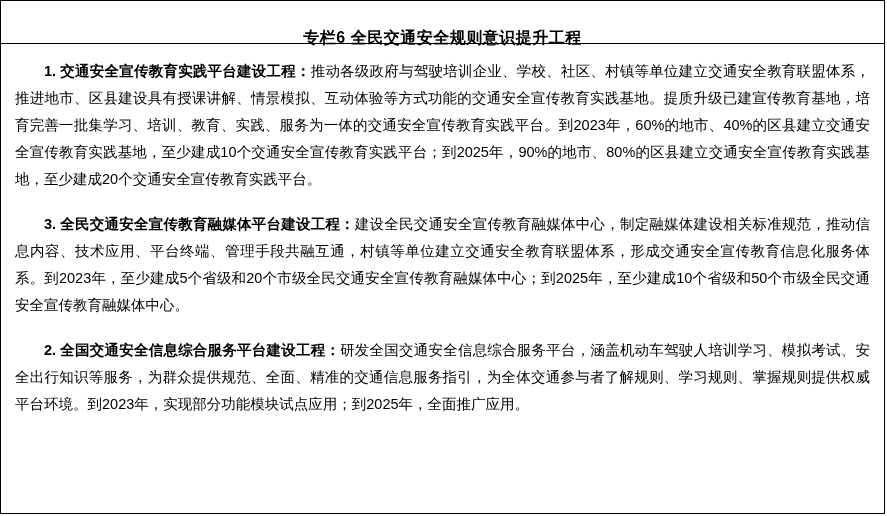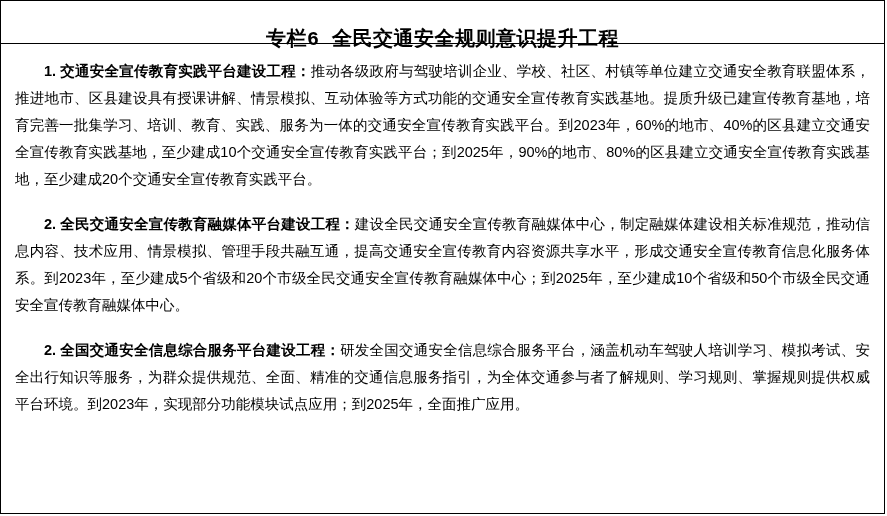--- a/index.html
+++ b/index.html
@@ -24,24 +24,24 @@
   }
   .title-bar {
     height: 43px;
     box-sizing: border-box;
     border-bottom: 1px solid #000000;
     display: flex;
     align-items: center;
     justify-content: center;
   }
   .title-text {
-    font-size: 20px;
+    font-size: 16px;
     font-weight: bold;
     letter-spacing: 0.5px;
-    font-family: Liberation Mono, monospace;
+    font-family: Liberation Sans, sans-serif;
     margin-top: 32px;
   }
   .body-area {
     flex: 1;
     padding: 14px 14px 6px 14px;
     box-sizing: border-box;
   }
   .para {
     font-size: 14.5px;
     line-height: 27px;
@@ -67,21 +67,21 @@
     <div class="title-text">专栏6  全民交通安全规则意识提升工程</div>
   </div>
 
   <div class="body-area">
 
     <p class="para">
       <span class="lead">1. 交通安全宣传教育实践平台建设工程：</span><span>推动各级政府与驾驶培训企业、学校、社区、村镇等单位建立交通安全教育联盟体系，推进地市、区县建设具有授课讲解、情景模拟、互动体验等方式功能的交通安全宣传教育实践基地。提质升级已建宣传教育基地，培育完善一批集学习、培训、教育、实践、服务为一体的交通安全宣传教育实践平台。到2023年，60%的地市、40%的区县建立交通安全宣传教育实践基地，至少建成10个交通安全宣传教育实践平台；到2025年，90%的地市、80%的区县建立交通安全宣传教育实践基地，至少建成20个交通安全宣传教育实践平台。</span>
     </p>
 
     <p class="para">
-      <span class="lead">2. 全民交通安全宣传教育融媒体平台建设工程：</span><span>建设全民交通安全宣传教育融媒体中心，制定融媒体建设相关标准规范，推动信息内容、技术应用、情景模拟、管理手段共融互通，提高交通安全宣传教育内容资源共享水平，形成交通安全宣传教育信息化服务体系。到2023年，至少建成5个省级和20个市级全民交通安全宣传教育融媒体中心；到2025年，至少建成10个省级和50个市级全民交通安全宣传教育融媒体中心。</span>
+      <span class="lead">3. 全民交通安全宣传教育融媒体平台建设工程：</span><span>建设全民交通安全宣传教育融媒体中心，制定融媒体建设相关标准规范，推动信息内容、技术应用、平台终端、管理手段共融互通，村镇等单位建立交通安全教育联盟体系，形成交通安全宣传教育信息化服务体系。到2023年，至少建成5个省级和20个市级全民交通安全宣传教育融媒体中心；到2025年，至少建成10个省级和50个市级全民交通安全宣传教育融媒体中心。</span>
     </p>
 
     <p class="para">
       <span class="lead">2. 全国交通安全信息综合服务平台建设工程：</span><span>研发全国交通安全信息综合服务平台，涵盖机动车驾驶人培训学习、模拟考试、安全出行知识等服务，为群众提供规范、全面、精准的交通信息服务指引，为全体交通参与者了解规则、学习规则、掌握规则提供权威平台环境。到2023年，实现部分功能模块试点应用；到2025年，全面推广应用。</span>
     </p>
 
   </div>
 </div>
 
 </body></html>

